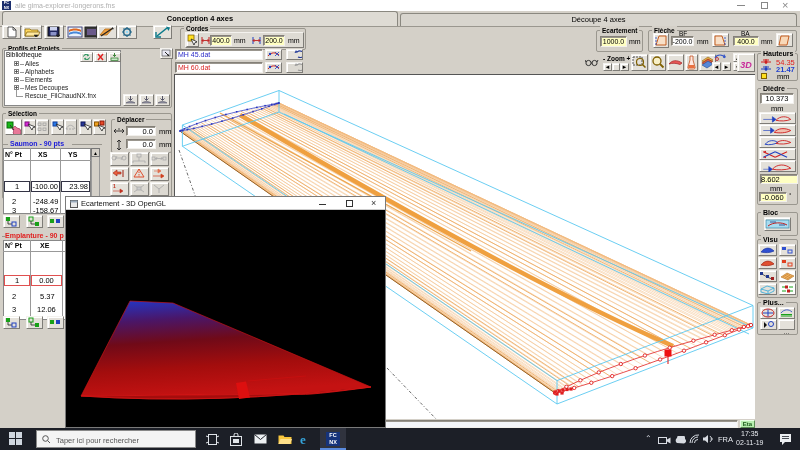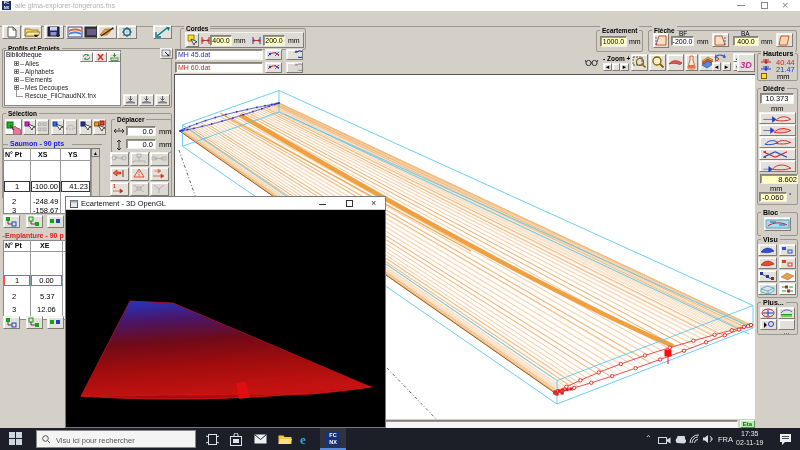--- a/index.html
+++ b/index.html
@@ -17,20 +17,22 @@
 
 <div class="abs" style="left:0;top:0;width:800px;height:11px;background:#ffffff;">
   <div class="abs" style="left:2px;top:1px;width:9px;height:9px;background:#1c2f6e;color:#fff;font-size:4px;line-height:4.5px;text-align:center;font-weight:bold;">FC<br>NX</div>
   <div class="abs" style="left:15px;top:1.5px;font-size:7px;color:#b0b0b0;">aile gima-explorer-longerons.fns</div>
   <div class="abs" style="left:737px;top:5px;width:8px;height:1px;background:#888;"></div>
   <div class="abs" style="left:761px;top:2px;width:7px;height:7px;border:1px solid #888;"></div>
   <div class="abs" style="left:782px;top:0px;font-size:11px;color:#888;line-height:10px;">×</div>
 </div>
 
 <div class="abs" style="left:0;top:11px;width:800px;height:15px;background:#d4d0c8;">
+  <div class="abs" style="left:2px;top:0px;width:396px;height:15px;background:#dedbd4;border:1px solid #8a8880;border-bottom:none;border-radius:3px 3px 0 0;text-align:center;font-size:7.5px;font-weight:bold;line-height:14px;">Conception 4 axes</div>
+  <div class="abs" style="left:400px;top:2px;width:397px;height:13px;background:#d8d5ce;border:1px solid #8a8880;border-bottom:none;border-radius:3px 3px 0 0;text-align:center;font-size:7.5px;line-height:12px;">Découpe 4 axes</div>
   <div class="abs" style="left:0;top:14.5px;width:800px;height:1px;background:#9a978f;"></div>
 </div>
 
 <div class="btn" style="left:2px;top:25px;width:19px;height:14px;">
  <svg width="17" height="12" viewBox="0 0 17 12">
       <path d="M5 1h5l3 3v7H5z" fill="#fff" stroke="#333" stroke-width="0.8"></path>
       <path d="M10 1v3h3" fill="none" stroke="#333" stroke-width="0.8"></path>
     </svg>
 </div>
 <div class="btn" style="left:22px;top:25px;width:20px;height:14px;">
@@ -379,21 +381,21 @@
 <div class="t" style="left:5px;top:151px;font-weight:bold;font-size:7px;">N° Pt</div>
 <div class="t" style="left:38px;top:151px;font-weight:bold;font-size:7px;">XS</div>
 <div class="t" style="left:68px;top:151px;font-weight:bold;font-size:7px;">YS</div>
 <div class="abs" style="left:3px;top:160px;width:88px;height:1px;background:#999;"></div>
 <div class="abs" style="left:30px;top:148px;width:1px;height:66px;background:#999;"></div>
 <div class="abs" style="left:60px;top:148px;width:1px;height:66px;background:#999;"></div>
 <div class="abs" style="left:91px;top:148px;width:9px;height:66px;background:#d4d0c8;border:1px solid #999;"></div>
 <div class="abs" style="left:91px;top:148px;width:9px;height:9px;background:#d4d0c8;border:1px solid #777;font-size:5px;text-align:center;line-height:8px;">▲</div>
 <div class="abs" style="left:4px;top:181px;width:26px;height:11px;border:1px solid #334;box-sizing:border-box;text-align:center;font-size:7.5px;line-height:9px;">1</div>
 <div class="abs" style="left:31px;top:181px;width:29px;height:11px;border:1px solid #334;box-sizing:border-box;text-align:right;font-size:7.5px;line-height:9px;padding-right:1px;">-100.00</div>
-<div class="abs" style="left:61px;top:181px;width:29px;height:11px;border:1px solid #334;box-sizing:border-box;text-align:right;font-size:7.5px;line-height:9px;padding-right:1px;">41.23</div>
+<div class="abs" style="left:61px;top:181px;width:29px;height:11px;border:1px solid #334;box-sizing:border-box;text-align:right;font-size:7.5px;line-height:9px;padding-right:1px;">23.98</div>
 <div class="t" style="left:12px;top:197px;font-size:7.5px;">2</div>
 <div class="t" style="left:33px;top:197px;font-size:7.5px;">-248.49</div>
 
 <div class="t" style="left:12px;top:206px;font-size:7.5px;">3</div>
 <div class="t" style="left:33px;top:206px;font-size:7.5px;">-158.67</div>
 
 <div class="t" style="left:5px;top:232px;color:#e02020;font-weight:bold;font-size:7px;">Emplanture - 90 p</div>
 <div class="abs" style="left:2px;top:236px;width:3px;height:1px;background:#9a978f;"></div>
 <div class="abs" style="left:3px;top:240px;width:88px;height:80px;background:#fff;border:1px solid #888;"></div>
 <div class="t" style="left:5px;top:242px;font-weight:bold;font-size:7px;">N° Pt</div>
@@ -715,28 +717,28 @@
 
 <div class="gb" style="left:757px;top:53px;width:41px;height:28px;">
     <span class="lbl" style="font-size:7px;">Hauteurs</span>
   </div>
 <div class="abs" style="left:760px;top:58px;">
     <svg width="12" height="7" viewBox="0 0 12 7">
       <path d="M1 4h10M6 1v5M3 2h6" stroke="#d02020" stroke-width="1" fill="none"></path>
       <circle cx="6" cy="4" r="1.5" fill="#d02020"></circle>
     </svg>
   </div>
-<div class="t" style="left:776px;top:58px;color:#e02020;font-size:7.5px;">40.44</div>
+<div class="t" style="left:776px;top:58px;color:#e02020;font-size:7.5px;">54.35</div>
 <div class="abs" style="left:760px;top:65px;">
     <svg width="12" height="7" viewBox="0 0 12 7">
       <path d="M1 4h10M6 1v5M3 2h6" stroke="#2040c0" stroke-width="1" fill="none"></path>
       <circle cx="6" cy="4" r="1.5" fill="#2040c0"></circle>
     </svg>
   </div>
-<div class="t" style="left:776px;top:65px;color:#2040d0;font-size:7.5px;">21.47</div>
+<div class="t" style="left:776px;top:65px;color:#2040d0;font-size:7.5px;font-weight:bold;">21.47</div>
 <div class="abs" style="left:761px;top:73px;width:6px;height:6px;background:#ffe020;border:1px solid #806000;"></div>
 <div class="t" style="left:777px;top:72px;font-size:7.5px;">mm</div>
 
 <div class="gb" style="left:757px;top:88px;width:41px;height:117px;">
     <span class="lbl" style="font-size:7px;">Dièdre</span>
   </div>
 <div class="fld" style="left:760px;top:93px;width:34px;height:11px;text-align:center;line-height:10px;font-size:7.5px;">10.373</div>
 <div class="t" style="left:771px;top:104px;font-size:7.5px;">mm</div>
 <div class="btn" style="left:759px;top:112px;width:37px;height:12px;">
     <svg width="34" height="11" viewBox="0 0 34 12">
@@ -762,21 +764,21 @@
       <path d="M2 9l13-6M15 3l13 6" stroke="#2040c0" stroke-width="1.2" fill="none"></path>
       <path d="M2 3l3-1v2zM2 9l3 1V8z" fill="#d02020"></path>
     </svg>
   </div>
 <div class="btn" style="left:759px;top:160px;width:37px;height:12px;">
     <svg width="34" height="11" viewBox="0 0 34 12">
       <path d="M2 9h8M8 6l4 3-4 3z" fill="#2040c0" stroke="#2040c0" stroke-width="0.6"></path>
       <path d="M12 9c5-6 14-6 20-1-6 2-14 2-20 1z" fill="none" stroke="#d02020" stroke-width="1"></path>
     </svg>
   </div>
-<div class="fld yfld" style="left:760px;top:174px;width:38px;height:10px;text-align:right;line-height:9px;font-size:7.5px;">8.602</div>
+<div class="fld yfld" style="left:760px;top:174px;width:38px;height:10px;text-align:left;line-height:9px;font-size:7.5px;">8.602</div>
 <div class="t" style="left:770px;top:184px;font-size:7.5px;">mm</div>
 <div class="fld yfld" style="left:759px;top:192px;width:28px;height:10px;text-align:center;line-height:9px;font-size:7.5px;">-0.060</div>
 <div class="t" style="left:789px;top:192px;font-size:6px;">°</div>
 
 <div class="gb" style="left:757px;top:212px;width:41px;height:24px;">
     <span class="lbl" style="font-size:7px;">Bloc</span>
   </div>
 <div class="btn" style="left:764px;top:217px;width:27px;height:14px;">
  <svg width="25" height="12" viewBox="0 0 25 12">
       <rect x="1" y="2" width="23" height="8" fill="#a8dcf0" stroke="#3888a8" stroke-width="0.7"></rect>
@@ -896,21 +898,21 @@
         <rect x="7" y="0" width="6" height="6"></rect>
         <rect x="0" y="7" width="6" height="6"></rect>
         <rect x="7" y="7" width="6" height="6"></rect>
       </g>
     </svg>
   <div class="abs" style="left:36px;top:2px;width:160px;height:18px;background:#f4f4f4;border:1px solid #888;">
     <svg width="9" height="9" viewBox="0 0 9 9" style="position:absolute;left:5px;top:4px;">
         <circle cx="3.5" cy="3.5" r="2.8" fill="none" stroke="#555" stroke-width="1"></circle>
         <path d="M5.8 5.8L8 8" stroke="#555" stroke-width="1"></path>
       </svg>
-    <span style="position:absolute;left:19px;top:4.5px;font-size:7.5px;color:#555;">Visu ici pour rechercher</span>
+    <span style="position:absolute;left:19px;top:4.5px;font-size:7.5px;color:#555;">Taper ici pour rechercher</span>
   </div>
   <svg width="13" height="11" viewBox="0 0 13 11" style="position:absolute;left:206px;top:6px;">
       <rect x="2.5" y="0.5" width="8" height="10" fill="none" stroke="#dfe3e8"></rect>
       <path d="M0 2l2.5 1M0 9l2.5-1M13 2l-2.5 1M13 9l-2.5-1" stroke="#dfe3e8"></path>
     </svg>
   <svg width="12" height="13" viewBox="0 0 12 13" style="position:absolute;left:230px;top:5px;">
       <rect x="0.5" y="3.5" width="11" height="9" fill="none" stroke="#dfe3e8"></rect>
       <path d="M4 3.5V2a2 2 0 014 0v1.5" fill="none" stroke="#dfe3e8"></path>
       <rect x="3" y="6" width="6" height="4" fill="#dfe3e8"></rect>
     </svg>

